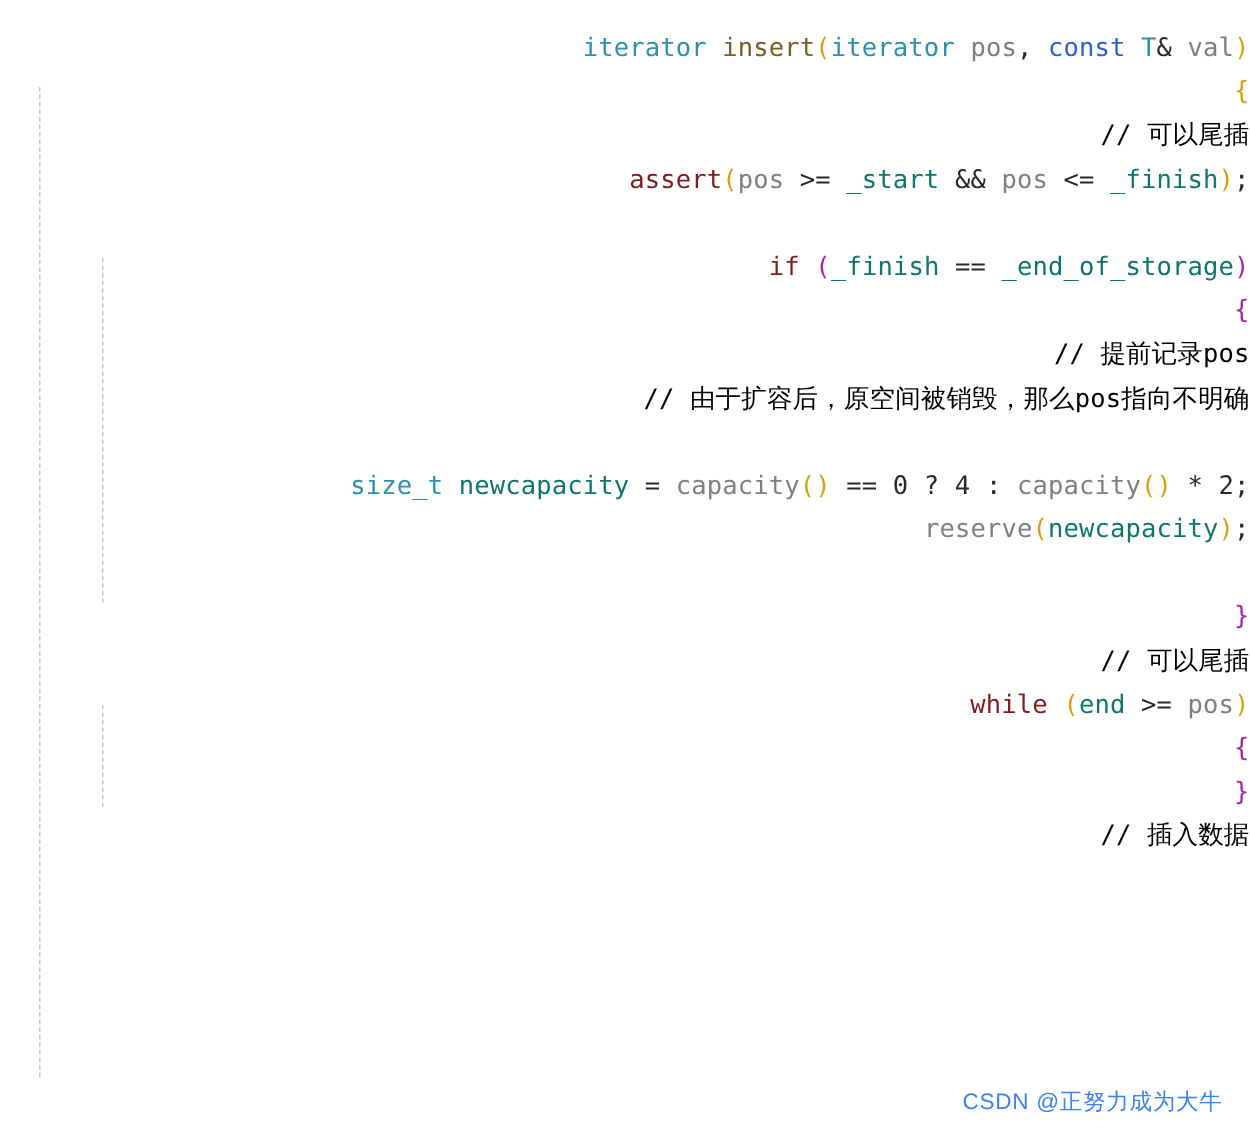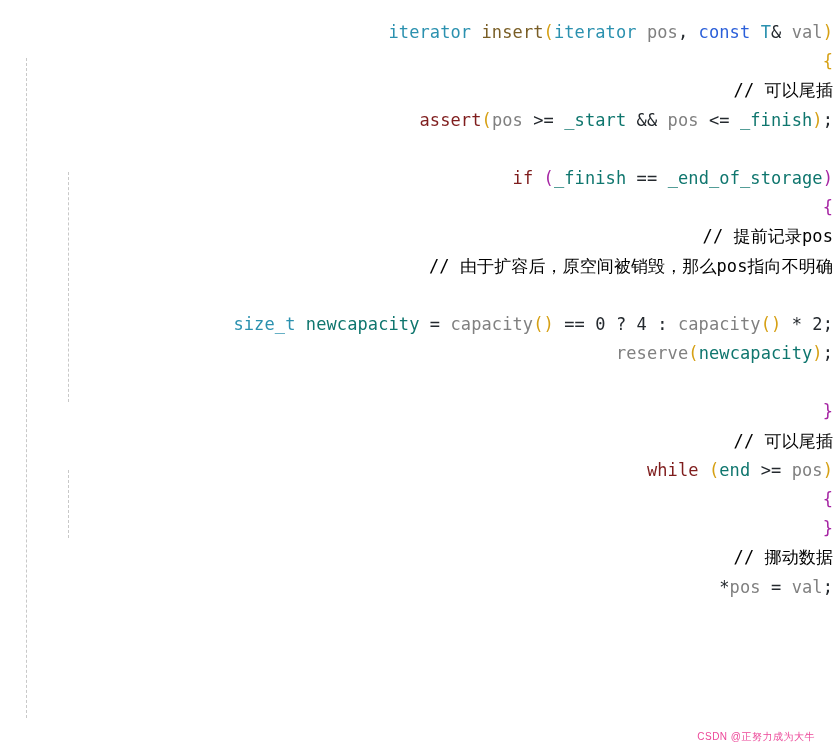--- a/index.html
+++ b/index.html
@@ -62,22 +62,22 @@
   .t-num      { color: #24292e; }
   .t-cmt      { color: #000000; }
   .b1         { color: #d6a014; }   
   .b2         { color: #a626a4; }   
 
   #watermark {
     position: absolute;
     right: 18px;
     bottom: 8px;
     font-family: "Liberation Sans", sans-serif;
-    font-size: 10px;
-    color: #ec4899;
+    font-size: 15px;
+    color: #3b82f6;
     letter-spacing: 0.5px;
     user-select: none;
   }
 </style>
 </head>
 <body>
 
 <div id="editor">
 
   <div class="indent-guide g1"></div>
@@ -118,21 +118,20 @@
 
 
   <div class="code-line"><span class="t-plain">    </span><span class="t-kw2">while</span><span class="t-plain"> </span><span class="b1">(</span><span class="t-var">end</span><span class="t-plain"> &gt;= </span><span class="t-param">pos</span><span class="b1">)</span></div>
 
   <div class="code-line"><span class="t-plain">    </span><span class="b2">{</span></div>
 
 
 
   <div class="code-line"><span class="t-plain">    </span><span class="b2">}</span></div>
 
-  <div class="code-line"><span class="t-cmt">    // 挪动数据</span></div>
+  <div class="code-line"><span class="t-cmt">    // 插入数据</span></div>
 
-  <div class="code-line"><span class="t-plain">    *</span><span class="t-param">pos</span><span class="t-plain"> = </span><span class="t-param">val</span><span class="t-plain">;</span></div>
 
   <div class="code-line"> </div>
 
 </div>
 
 <div id="watermark">CSDN @正努力成为大牛</div>
 
 </body></html>

